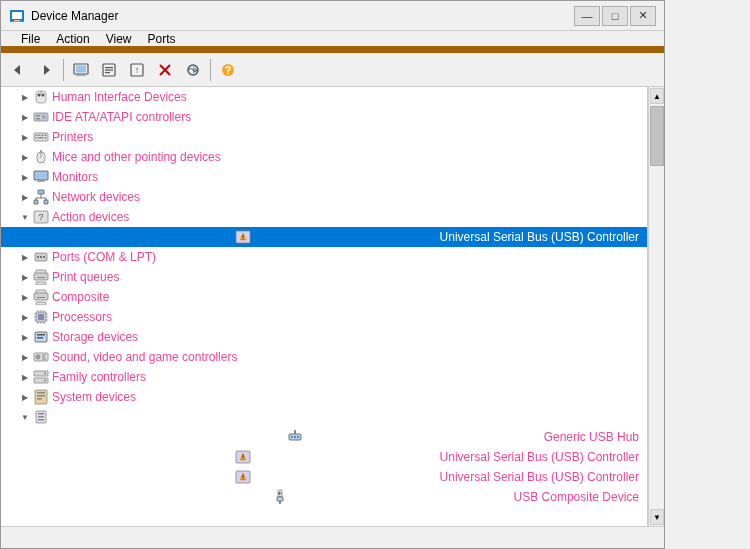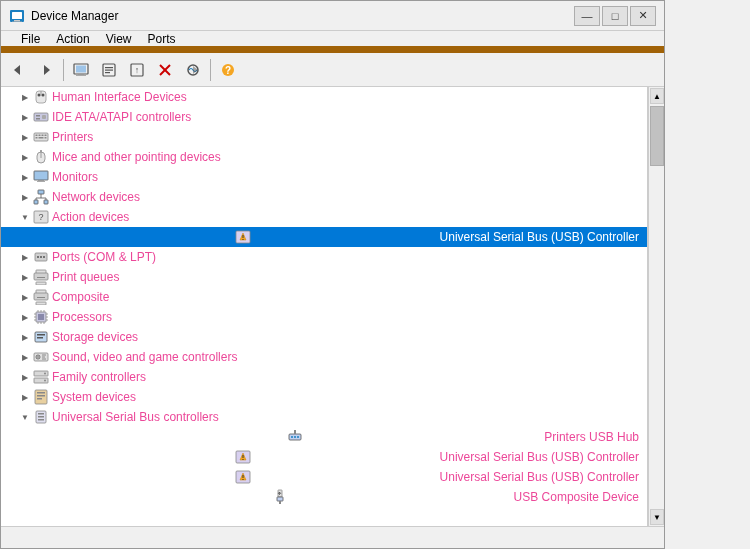--- a/index.html
+++ b/index.html
@@ -478,35 +478,34 @@
       <div class="tree-item indent-1">
         <div class="expand-btn">▼</div>
         <div class="item-icon">
           <svg width="16" height="16" viewBox="0 0 16 16">
             <rect x="3" y="2" width="10" height="12" rx="1" fill="#e0e0f0" stroke="#888" stroke-width="0.8"></rect>
             <rect x="5" y="4" width="6" height="1.5" fill="#888"></rect>
             <rect x="5" y="7" width="6" height="1.5" fill="#888"></rect>
             <rect x="5" y="10" width="6" height="1.5" fill="#888"></rect>
           </svg>
         </div>
-        <span class="item-label">Universal Serial Bus controllers</span>
       </div>
 
       <div class="tree-item indent-2">
         <div class="expand-btn"> </div>
         <div class="item-icon">
           <svg width="16" height="16" viewBox="0 0 16 16">
             <rect x="2" y="5" width="12" height="6" rx="1" fill="#c0d0f0" stroke="#555" stroke-width="0.8"></rect>
             <circle cx="5" cy="8" r="1" fill="#1a7fc1"></circle>
             <circle cx="8" cy="8" r="1" fill="#1a7fc1"></circle>
             <circle cx="11" cy="8" r="1" fill="#1a7fc1"></circle>
             <rect x="7" y="1" width="2" height="4" fill="#888"></rect>
           </svg>
         </div>
-        <span class="item-label">Printers USB Hub</span>
+        <span class="item-label">Generic USB Hub</span>
       </div>
 
 
       <div class="tree-item indent-2">
         <div class="expand-btn"> </div>
         <div class="item-icon">
           <svg width="16" height="16" viewBox="0 0 16 16">
             <rect x="1" y="2" width="14" height="12" rx="1" fill="#d8d0f0" stroke="#888" stroke-width="0.8"></rect>
             <polygon points="8,4 11,11 5,11" fill="#f5a623" stroke="#c88000" stroke-width="0.5"></polygon>
             <rect x="7.5" y="6" width="1" height="3" fill="#333"></rect>

